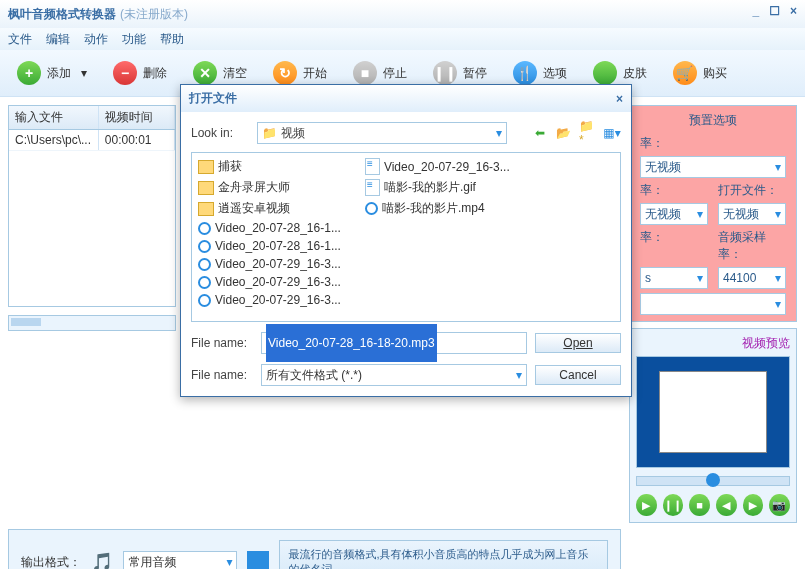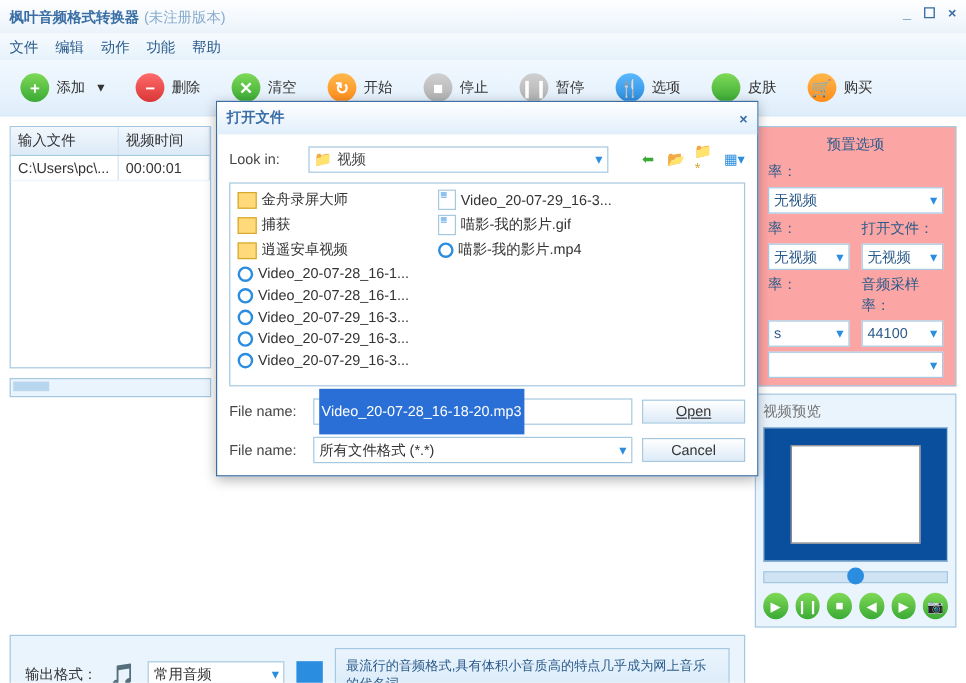--- a/index.html
+++ b/index.html
@@ -31,21 +31,21 @@
   .combo{flex:0 0 auto;border:1px solid #a6c9e2;background:#fff;height:20px;display:flex;align-items:center;padding:0 18px 0 4px;position:relative}
   .combo::after{content:"▾";position:absolute;right:4px;color:#2a8de0}
   .input{border:1px solid #a6c9e2;background:#fff;height:20px;padding:0 4px;display:flex;align-items:center}
   .btn{border:1px solid #a6c9e2;background:linear-gradient(#fff,#dceaf7);padding:2px 12px;cursor:pointer}
   .desc{background:linear-gradient(#eaf4fd,#d6e9f8);border:1px solid #a6c9e2;padding:6px 8px;color:#2a5a8a;font-size:11px;flex:1}
   .rightcol{flex:1;display:flex;flex-direction:column;gap:6px}
   .preset{border:1px solid #a6c9e2;background:#fca5a5;padding:6px 10px}
   .ptitle{text-align:center;color:#2a5a8a;margin-bottom:6px}
   .pgrid{display:grid;grid-template-columns:1fr 1fr;gap:4px 10px;color:#2a5a8a}
   .preview{border:1px solid #a6c9e2;background:#eaf4fd;padding:6px}
-  .pv-title{text-align:left;color:#737373;margin-bottom:4px}
+  .pv-title{text-align:right;color:#a21caf;margin-bottom:4px}
   .pv-img{height:110px;background:#0a4f9e;position:relative;border:1px solid #a6c9e2}
   .pv-win{position:absolute;left:22px;top:14px;right:22px;bottom:14px;background:#fff;border:1px solid #888}
   .slider{height:8px;background:#cfe3f5;border:1px solid #a6c9e2;margin:8px 0;position:relative}
   .slider::before{content:"";position:absolute;left:50%;top:-4px;width:14px;height:14px;border-radius:50%;background:#2a8de0;transform:translateX(-50%)}
   .pv-ctrl{display:flex;gap:6px;justify-content:center}
   .pbtn{width:22px;height:22px;border-radius:50%;background:linear-gradient(#7ed957,#3aaa35);color:#fff;display:flex;align-items:center;justify-content:center;font-size:11px}
   
   .dialog{position:absolute;left:180px;top:84px;width:450px;background:#fff;border:1px solid #3a6ea5;box-shadow:0 3px 10px rgba(0,0,0,.3)}
   .dlg-title{background:linear-gradient(#fff,#e0eefb);padding:5px 8px;color:#3a6ea5;font-weight:bold;display:flex;justify-content:space-between;align-items:center}
   .dlg-body{padding:10px}
@@ -221,25 +221,25 @@
         <span style="color:#3aaa35">⬅</span>
         <span style="color:#d6a92e">📂</span>
         <span style="color:#d6a92e">📁*</span>
         <span style="color:#2a8de0">▦▾</span>
       </div>
     </div>
     <div class="filebox">
       <div class="fcol" id="fcol1">
           <div class="fitem">
             <span class="fold"></span>
+            <span>捕获</span>
+          </div>
+          <div class="fitem">
+            <span class="fold"></span>
             <span>金舟录屏大师</span>
-          </div>
-          <div class="fitem">
-            <span class="fold"></span>
-            <span>捕获</span>
           </div>
           <div class="fitem">
             <span class="fold"></span>
             <span>逍遥安卓视频</span>
           </div>
           <div class="fitem">
             <span class="fmedia"></span>
             <span>Video_20-07-28_16-1...</span>
           </div>
           <div class="fitem">

